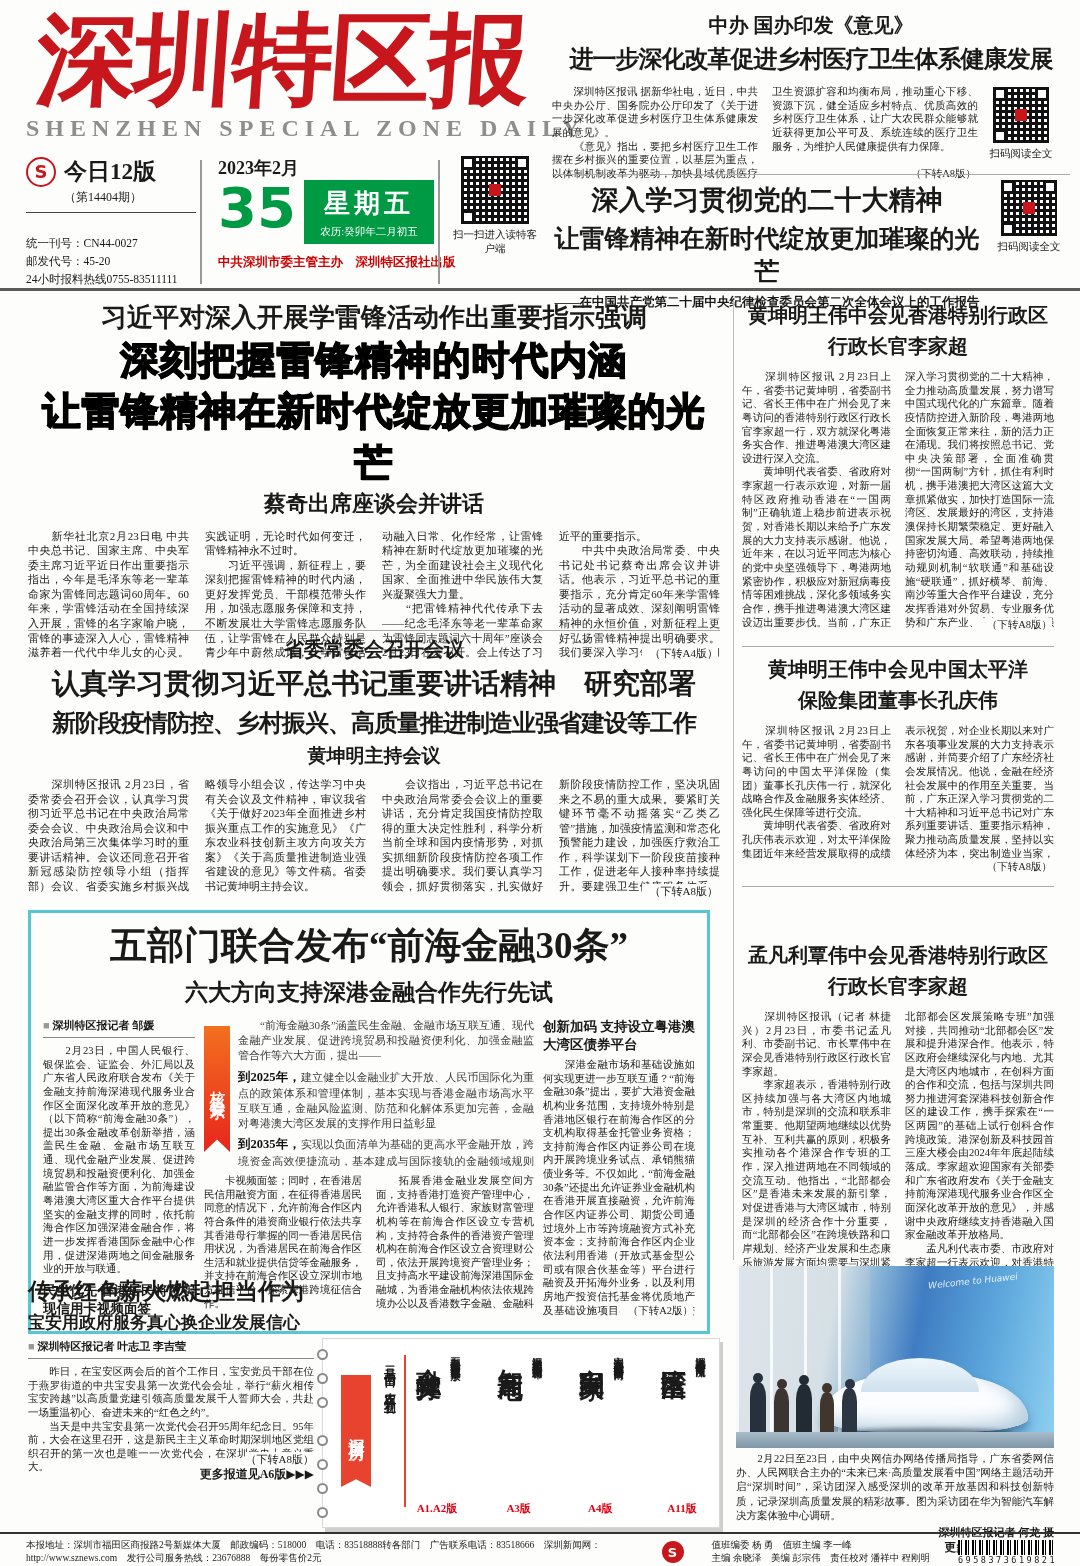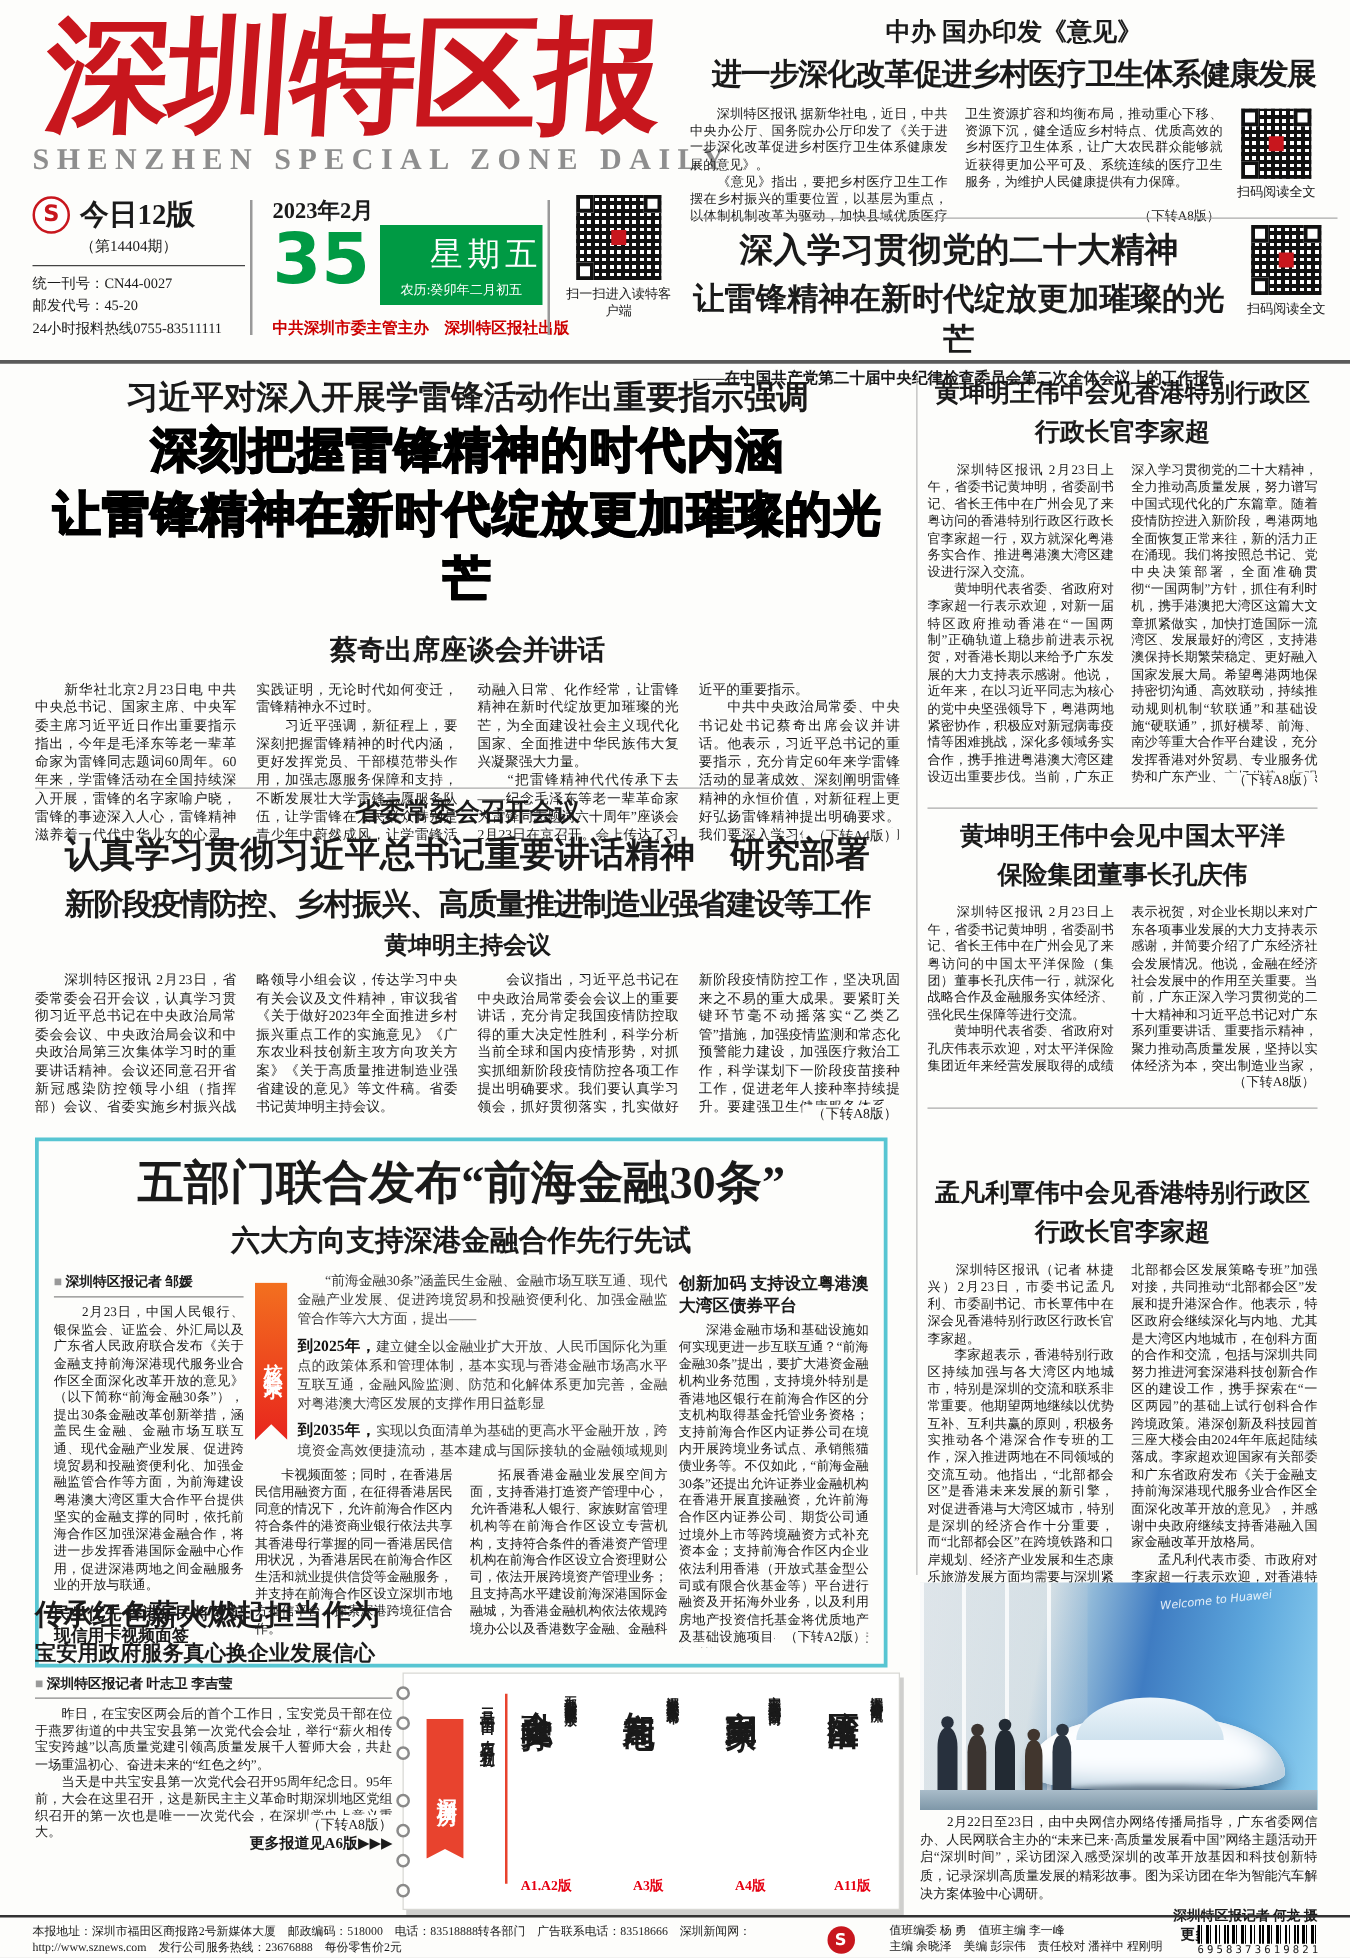--- a/index.html
+++ b/index.html
@@ -24,26 +24,26 @@
   .mh-colA { width:182px; }
   .mh-colB { width:228px; padding-left:12px; }
   .mh-colC { width:100px; padding-left:8px; text-align:center; }
   .mh-div { width:2px; background:#999; margin:4px 4px; }
   .logo-row { display:flex; align-items:center; gap:8px; }
   .brand-logo { width:30px; height:30px; border-radius:50%; border:2px solid #c8161d;
     color:#c8161d; font-family:"DejaVu Sans",sans-serif; font-weight:bold; font-size:18px;
     display:flex; align-items:center; justify-content:center; background:#fff; }
   .mh-edition { font-size:23px; font-weight:bold; }
   .mh-issue { font-size:12px; margin:2px 0 6px 38px; }
-  .mh-serial { font-size:11.5px; line-height:1.55; border-top:1.5px solid #444; padding-top:6px; white-space:pre-line; }
+  .mh-serial { font-size:11.5px; line-height:1.55; border-top:1.5px solid #444; padding-top:22px; white-space:pre-line; }
   .mh-ym { font-size:18px; font-weight:bold; }
   .mh-dayrow { display:flex; align-items:flex-start; gap:8px; }
   .mh-day { font-size:56px; line-height:1; font-weight:900; color:#009a44; font-family:"DejaVu Sans",sans-serif; }
   .mh-green { background:#009a44; color:#fff; width:146px; height:64px; padding-top:6px; text-align:center; }
-  .mh-week { font-size:26px; font-weight:normal; letter-spacing:4px;text-align:right; }
+  .mh-week { font-size:26px; font-weight:bold; letter-spacing:4px; }
   .mh-lunar { font-size:10.5px; margin-top:4px; }
   .mh-pub { color:#c00; font-size:12.5px; font-weight:bold; margin-top:10px; white-space:nowrap; }
   .qr { position:relative; background:#fff;
     background-image:repeating-linear-gradient(0deg,#111 0 3px,transparent 3px 6px),
                      repeating-linear-gradient(90deg,#111 0 3px,#fff 3px 6px); }
   .qr .eye { position:absolute; width:14px; height:14px; border:3px solid #111; background:#fff; }
   .qr .eye.tl { top:0; left:0; } .qr .eye.tr { top:0; right:0; } .qr .eye.bl { bottom:0; left:0; }
   .qr .dot { position:absolute; left:50%; top:50%; width:12px; height:12px; margin:-6px 0 0 -6px; background:#c8161d; }
   .qr-cap { font-size:10.5px; margin-top:4px; }
 
@@ -60,21 +60,21 @@
   .tr1-qr { width:86px; text-align:center; padding-top:2px; }
   .tr2-l1 { font-size:27px; font-weight:900; }
   .tr2-l2 { font-size:25px; font-weight:900; margin-top:4px; }
   .tr2-l3 { font-size:12.5px; font-weight:bold; margin-top:6px; }
 
   
   .lead-kicker { font-size:26px; font-weight:bold; }
   .lead-h { font-family:"DejaVu Sans","Liberation Sans",sans-serif; font-weight:900;
     font-size:38px; letter-spacing:1px; -webkit-text-stroke:1.6px #000;
     text-shadow:0.6px 0 #000,-0.6px 0 #000,0 0.6px #000; line-height:1.35; }
-  .lead-deck { font-size:22px; font-weight:bold; margin-top:16px; }
+  .lead-deck { font-size:22px; font-weight:bold; margin-top:0; }
   .lead-body { position:relative; height:132px; margin-top:10px; }
 
   .a2-kicker { font-size:20px; font-weight:bold; }
   .a2-h1 { font-size:28px; font-weight:900; margin-top:2px; }
   .a2-h2 { font-size:24px; font-weight:900; letter-spacing:-1px; margin-top:4px; white-space:nowrap; }
   .a2-deck { font-size:19px; font-weight:bold; margin-top:4px; }
   .a2-body { position:relative; height:122px; margin-top:8px; }
 
   
   .r-art { position:absolute; left:742px; width:312px; }

